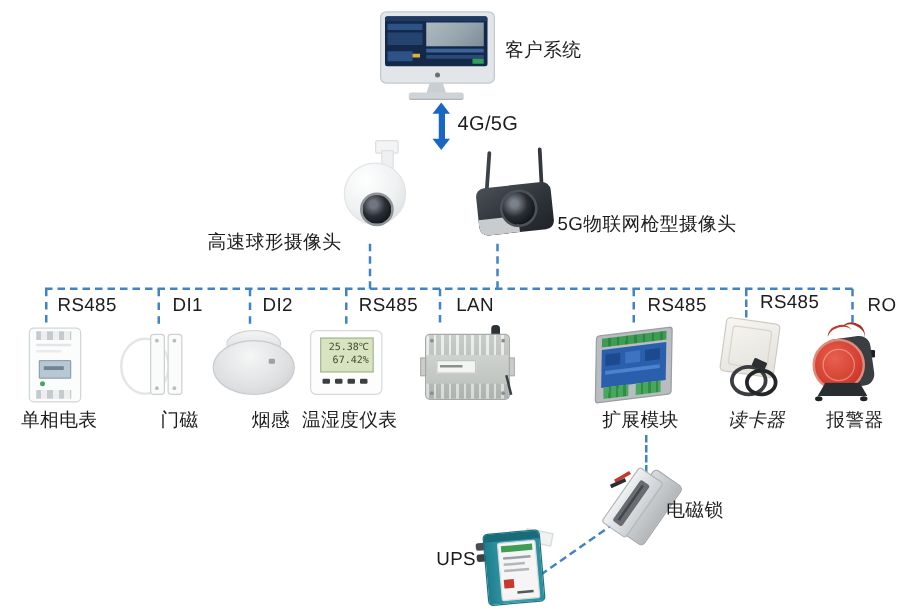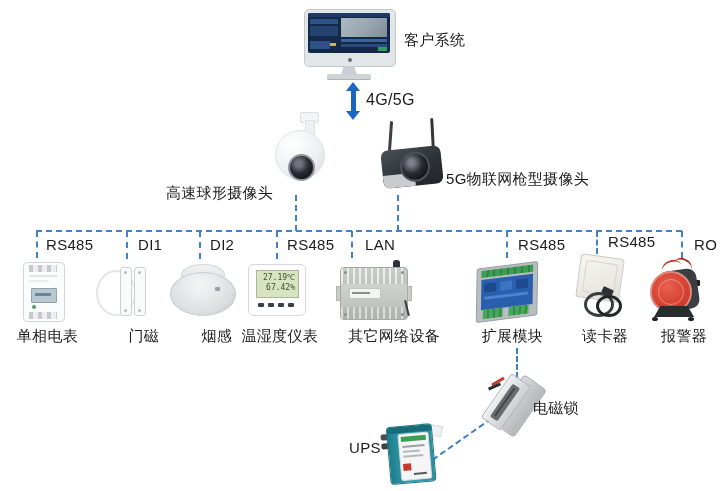--- a/index.html
+++ b/index.html
@@ -128,21 +128,21 @@
     <div class="abs" style="left:11px;top:0;width:42px;height:20px;border-radius:50%;background:linear-gradient(#f2f3f4,#dadcde);border:1px solid #d2d5d7;"></div>
     <div class="abs" style="left:0;top:8px;width:64px;height:42px;border-radius:50%;background:radial-gradient(ellipse at 45% 28%,#f5f6f6,#dcdee0 65%,#c2c5c8);border:1px solid #c8cbce;">
       <div class="abs" style="left:44px;top:14px;width:5px;height:4px;background:#9aa0a4;border-radius:1px;"></div>
     </div>
   </div>
   <div class="lbl lbl-c" style="left:172px;top:327px;width:60px;">烟感</div>
 
   <div class="abs" style="left:248px;top:264px;width:58px;height:52px;">
     <div class="abs" style="left:0;top:0;width:56px;height:50px;background:#fdfdfd;border:1px solid #d7d9db;border-radius:5px;">
       <div class="abs" style="left:7px;top:5px;width:41px;height:26px;background:#d8e4c1;border:1px solid #aab894;">
-        <div class="lcd-txt"><span>27.19℃</span><br><span>67.42%</span></div>
+        <div class="lcd-txt"><span>25.38℃</span><br><span>67.42%</span></div>
       </div>
       <div class="abs" style="left:9px;top:38px;width:6px;height:4px;background:#3c4043;border-radius:1px;"></div>
       <div class="abs" style="left:19px;top:38px;width:6px;height:4px;background:#3c4043;border-radius:1px;"></div>
       <div class="abs" style="left:29px;top:38px;width:6px;height:4px;background:#3c4043;border-radius:1px;"></div>
       <div class="abs" style="left:39px;top:38px;width:6px;height:4px;background:#3c4043;border-radius:1px;"></div>
     </div>
   </div>
   <div class="lbl lbl-c" style="left:238px;top:327px;width:80px;">温湿度仪表</div>
 
   <div class="abs" style="left:336px;top:260px;width:76px;height:62px;">
@@ -155,21 +155,20 @@
       <div class="abs" style="left:8px;top:20px;width:30px;height:9px;background:#f3f4f3;border:1px solid #c2c6c3;">
         <div class="abs" style="left:2px;top:3px;width:18px;height:2px;background:#8b8f8c;"></div>
       </div>
       <div class="abs" style="left:3px;top:3px;width:3px;height:3px;border-radius:50%;background:#8b908d;"></div>
       <div class="abs" style="left:60px;top:3px;width:3px;height:3px;border-radius:50%;background:#8b908d;"></div>
       <div class="abs" style="left:3px;bottom:3px;width:3px;height:3px;border-radius:50%;background:#8b908d;"></div>
       <div class="abs" style="left:60px;bottom:3px;width:3px;height:3px;border-radius:50%;background:#8b908d;"></div>
     </div>
     <div class="abs" style="left:70px;top:40px;width:2px;height:16px;background:#3a3e42;transform:rotate(-14deg);"></div>
   </div>
-  <div class="lbl lbl-c" style="left:330px;top:327px;width:110px;">其它网络设备</div>
 
   <div class="abs" style="left:474px;top:262px;width:66px;height:60px;">
     <div class="abs" style="left:2px;top:3px;width:60px;height:52px;transform:rotate(-7deg) skewX(-8deg);background:#b9bdc1;border:1px solid #989ea3;border-radius:3px;overflow:hidden;">
       <div class="abs" style="left:4px;top:2px;width:52px;height:7px;background:repeating-linear-gradient(90deg,#3d9e53 0 5px,#2f8443 5px 7px);"></div>
       <div class="abs" style="left:4px;top:11px;width:52px;height:30px;background:#2a5fae;">
         <div class="abs" style="left:3px;top:4px;width:12px;height:9px;background:#1d4a8e;"></div>
         <div class="abs" style="left:19px;top:4px;width:12px;height:9px;background:#3d74c2;"></div>
         <div class="abs" style="left:35px;top:4px;width:12px;height:9px;background:#1d4a8e;"></div>
         <div class="abs" style="left:3px;top:17px;width:44px;height:3px;background:#4d82cc;"></div>
       </div>
@@ -180,21 +179,21 @@
   <div class="lbl lbl-c" style="left:467px;top:327px;width:76px;">扩展模块</div>
 
   <div class="abs" style="left:572px;top:252px;width:54px;height:64px;">
     <div class="abs" style="left:6px;top:4px;width:42px;height:42px;transform:rotate(8deg);background:linear-gradient(150deg,#f7f6f2,#e2e0d9);border:1px solid #ccc9bf;border-radius:4px;">
       <div class="abs" style="left:5px;top:5px;width:30px;height:30px;border:1px solid #d8d5cb;border-radius:3px;"></div>
     </div>
     <div class="abs" style="left:12px;top:40px;width:24px;height:19px;border:3px solid #3a3d40;border-radius:50%;"></div>
     <div class="abs" style="left:24px;top:43px;width:20px;height:16px;border:3px solid #24272a;border-radius:50%;"></div>
     <div class="abs" style="left:30px;top:36px;width:11px;height:7px;background:#2c2f32;border-radius:1px;transform:rotate(24deg);"></div>
   </div>
-  <div class="lbl lbl-c" style="left:568px;top:327px;width:60px;">读卡器</div>
+  <div class="lbl lbl-c" style="left:568px;top:327px;width:60px;font-style:italic;">读卡器</div>
 
   <div class="abs" style="left:644px;top:258px;width:60px;height:64px;">
     <div class="abs" style="left:18px;top:2px;width:20px;height:14px;border-top:2px solid #c23a2e;border-radius:50%;transform:rotate(-18deg);"></div>
     <div class="abs" style="left:28px;top:0;width:20px;height:16px;border-top:2px solid #a82f24;border-radius:50%;transform:rotate(22deg);"></div>
     <div class="abs" style="left:46px;top:22px;width:10px;height:6px;background:#1d1f21;border-radius:1px;"></div>
     <div class="abs" style="left:16px;top:12px;width:38px;height:40px;background:#3a3e42;border-radius:9px;transform:rotate(-8deg);"></div>
     <div class="abs" style="left:6px;top:13px;width:38px;height:38px;border-radius:50%;background:radial-gradient(circle at 42% 36%,#e8604e,#d4402f 60%,#b22e21);border:2px solid #e08a7e;">
       <div class="abs" style="left:6px;top:6px;width:24px;height:24px;border:1px solid rgba(255,255,255,.35);border-radius:50%;"></div>
     </div>
     <div class="abs" style="left:10px;top:48px;width:40px;height:11px;background:#2a2d30;clip-path:polygon(0 100%,16% 0,84% 0,100% 100%);"></div>

